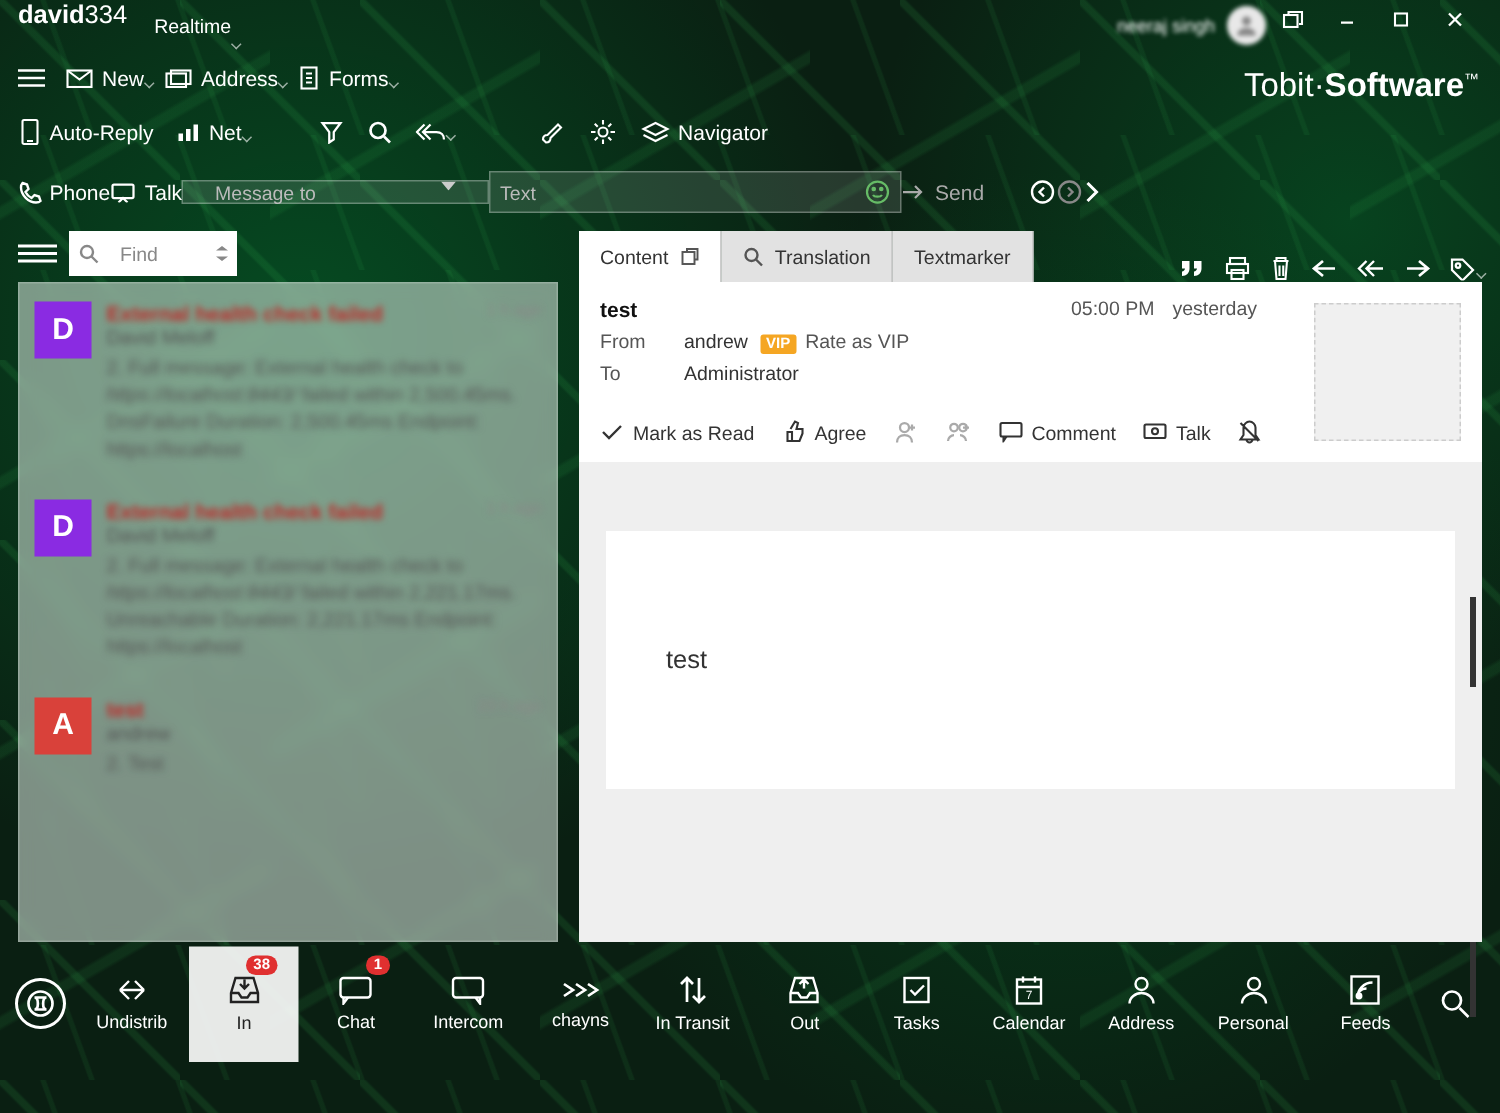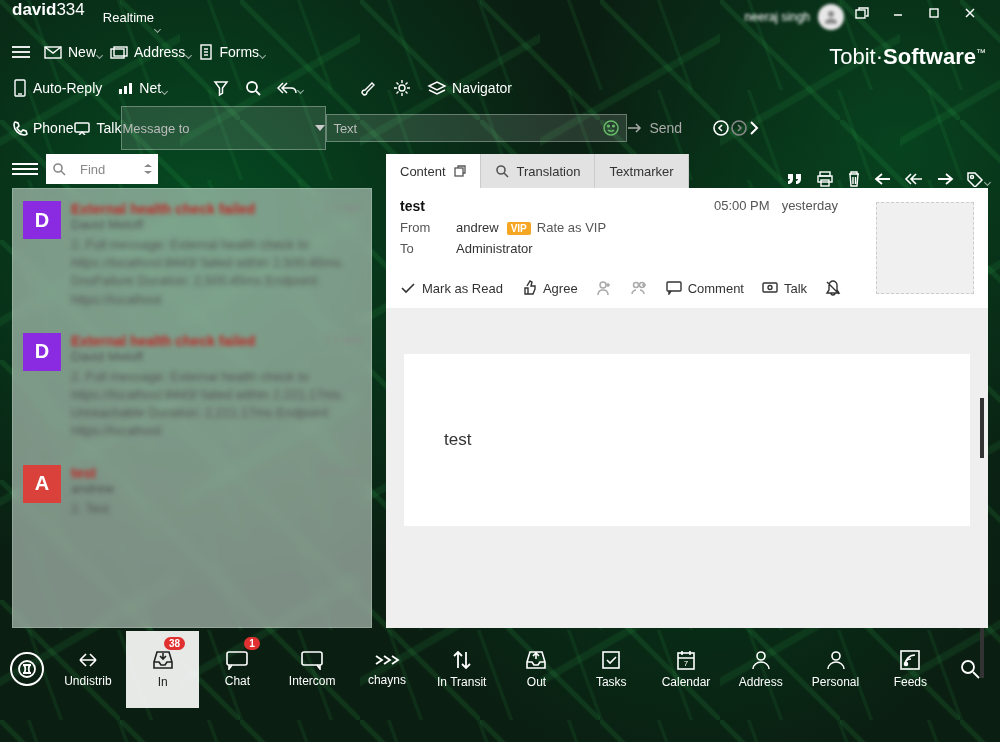--- a/index.html
+++ b/index.html
@@ -15,22 +15,22 @@
 .avatar { width: 26px; height: 26px; border-radius: 50%; background: #e8e8e8; display:flex; align-items:center; justify-content:center; }
 .winbtn { width: 36px; height: 26px; display: flex; align-items: center; justify-content: center; cursor: pointer; }
 .menubar { position: relative; height: 36px; display: flex; align-items: center; padding: 0 12px; gap: 14px; color: #fff; font-size: 14px; }
 .mitem { display: flex; align-items: center; gap: 6px; cursor: pointer; position:relative; }
 .mitem.small-after::after { content:""; position:absolute; right:-6px; bottom:2px; width:4px; height:4px; border-right:1px solid #fff; border-bottom:1px solid #fff; transform:rotate(45deg); opacity:0.6;}
 .logo-right { position: absolute; right: 14px; top: 44px; color: #fff; font-size: 22px; font-weight: 700; }
 .logo-right span { font-weight: 400; }
 .toolbar2 { position: relative; height: 36px; display: flex; align-items: center; padding: 0 12px; gap: 16px; color: #fff; font-size: 14px; }
 .tbicon { cursor:pointer; display:flex; align-items:center; gap:5px;}
 .toolbar3 { position: relative; height: 44px; display: flex; align-items: center; padding: 0 12px; color: #fff; font-size: 14px; }
-.msgto { width: 205px; height: 44px; background: rgba(255,255,255,0.12); border:1px solid rgba(255,255,255,0.3); display:flex; align-items:center; padding:0 0; color:#bbb; font-size:13px; justify-content:space-between;}
-.msgtext { width: 301px; height: 28px; background: rgba(255,255,255,0.12); border:1px solid rgba(255,255,255,0.3); display:flex; align-items:center; padding:0 6px; color:#bbb; font-size:13px; justify-content:space-between;}
+.msgto { width: 205px; height: 16px; background: rgba(255,255,255,0.12); border:1px solid rgba(255,255,255,0.3); display:flex; align-items:flex-start; padding:0 21px; color:#bbb; font-size:13px; justify-content:space-between;}
+.msgtext { width: 275px; height: 28px; background: rgba(255,255,255,0.12); border:1px solid rgba(255,255,255,0.3); display:flex; align-items:center; padding:0 6px; color:#bbb; font-size:13px; justify-content:space-between;}
 .sendbtn { display:flex; align-items:center; gap:6px; cursor:pointer;}
 .main { position: relative; display: flex; height: 478px; padding: 0 12px; gap: 14px; }
 .leftcol { width: 360px; display:flex; flex-direction:column; }
 .searchrow { height: 38px; display:flex; align-items:center; gap:8px; }
 .ham { width:26px; display:flex; flex-direction:column; gap:3px; cursor:pointer; color:#fff;}
 .ham span{height:2px; background:#fff;}
 .searchbox { flex:0 0 112px; height:30px; background:#fff; display:flex; align-items:center; padding:0 6px; gap:4px; font-size:13px; color:#888; justify-content:space-between;}
 .listpane { flex:1; background: rgba(220,235,225,0.55); backdrop-filter: blur(6px); border:1px solid rgba(255,255,255,0.2); overflow:hidden; }
 .msg { display:flex; padding:12px 10px; gap:10px; }
 .msgav { width:38px; height:38px; background:#8a2be2; color:#fff; display:flex; align-items:center; justify-content:center; font-size:20px; font-weight:600; flex-shrink:0; }

